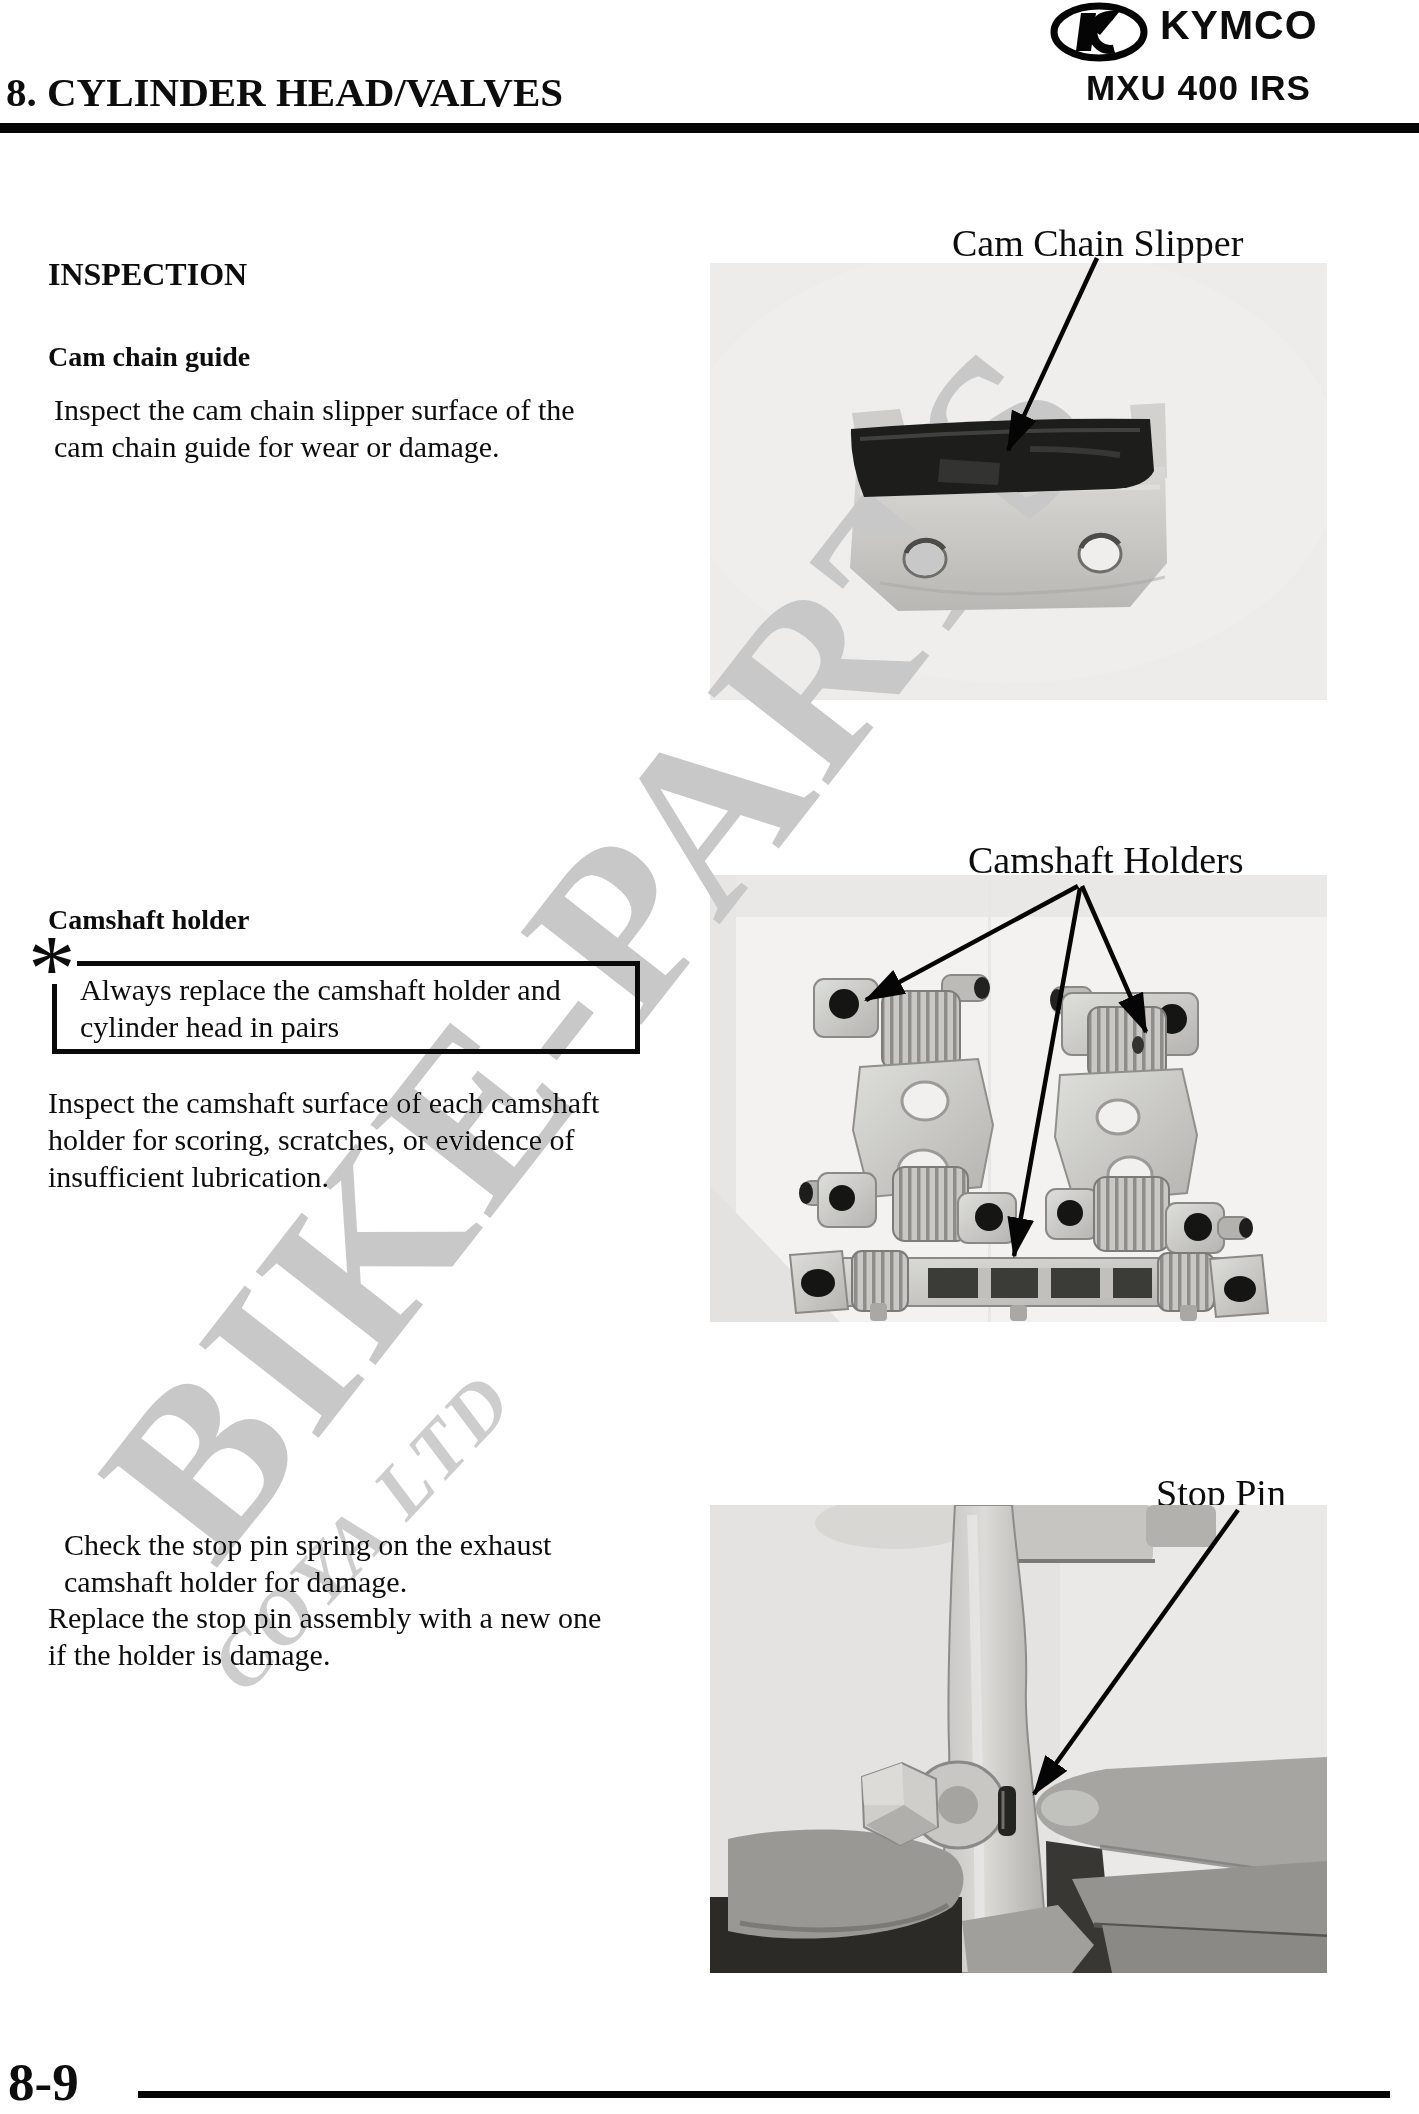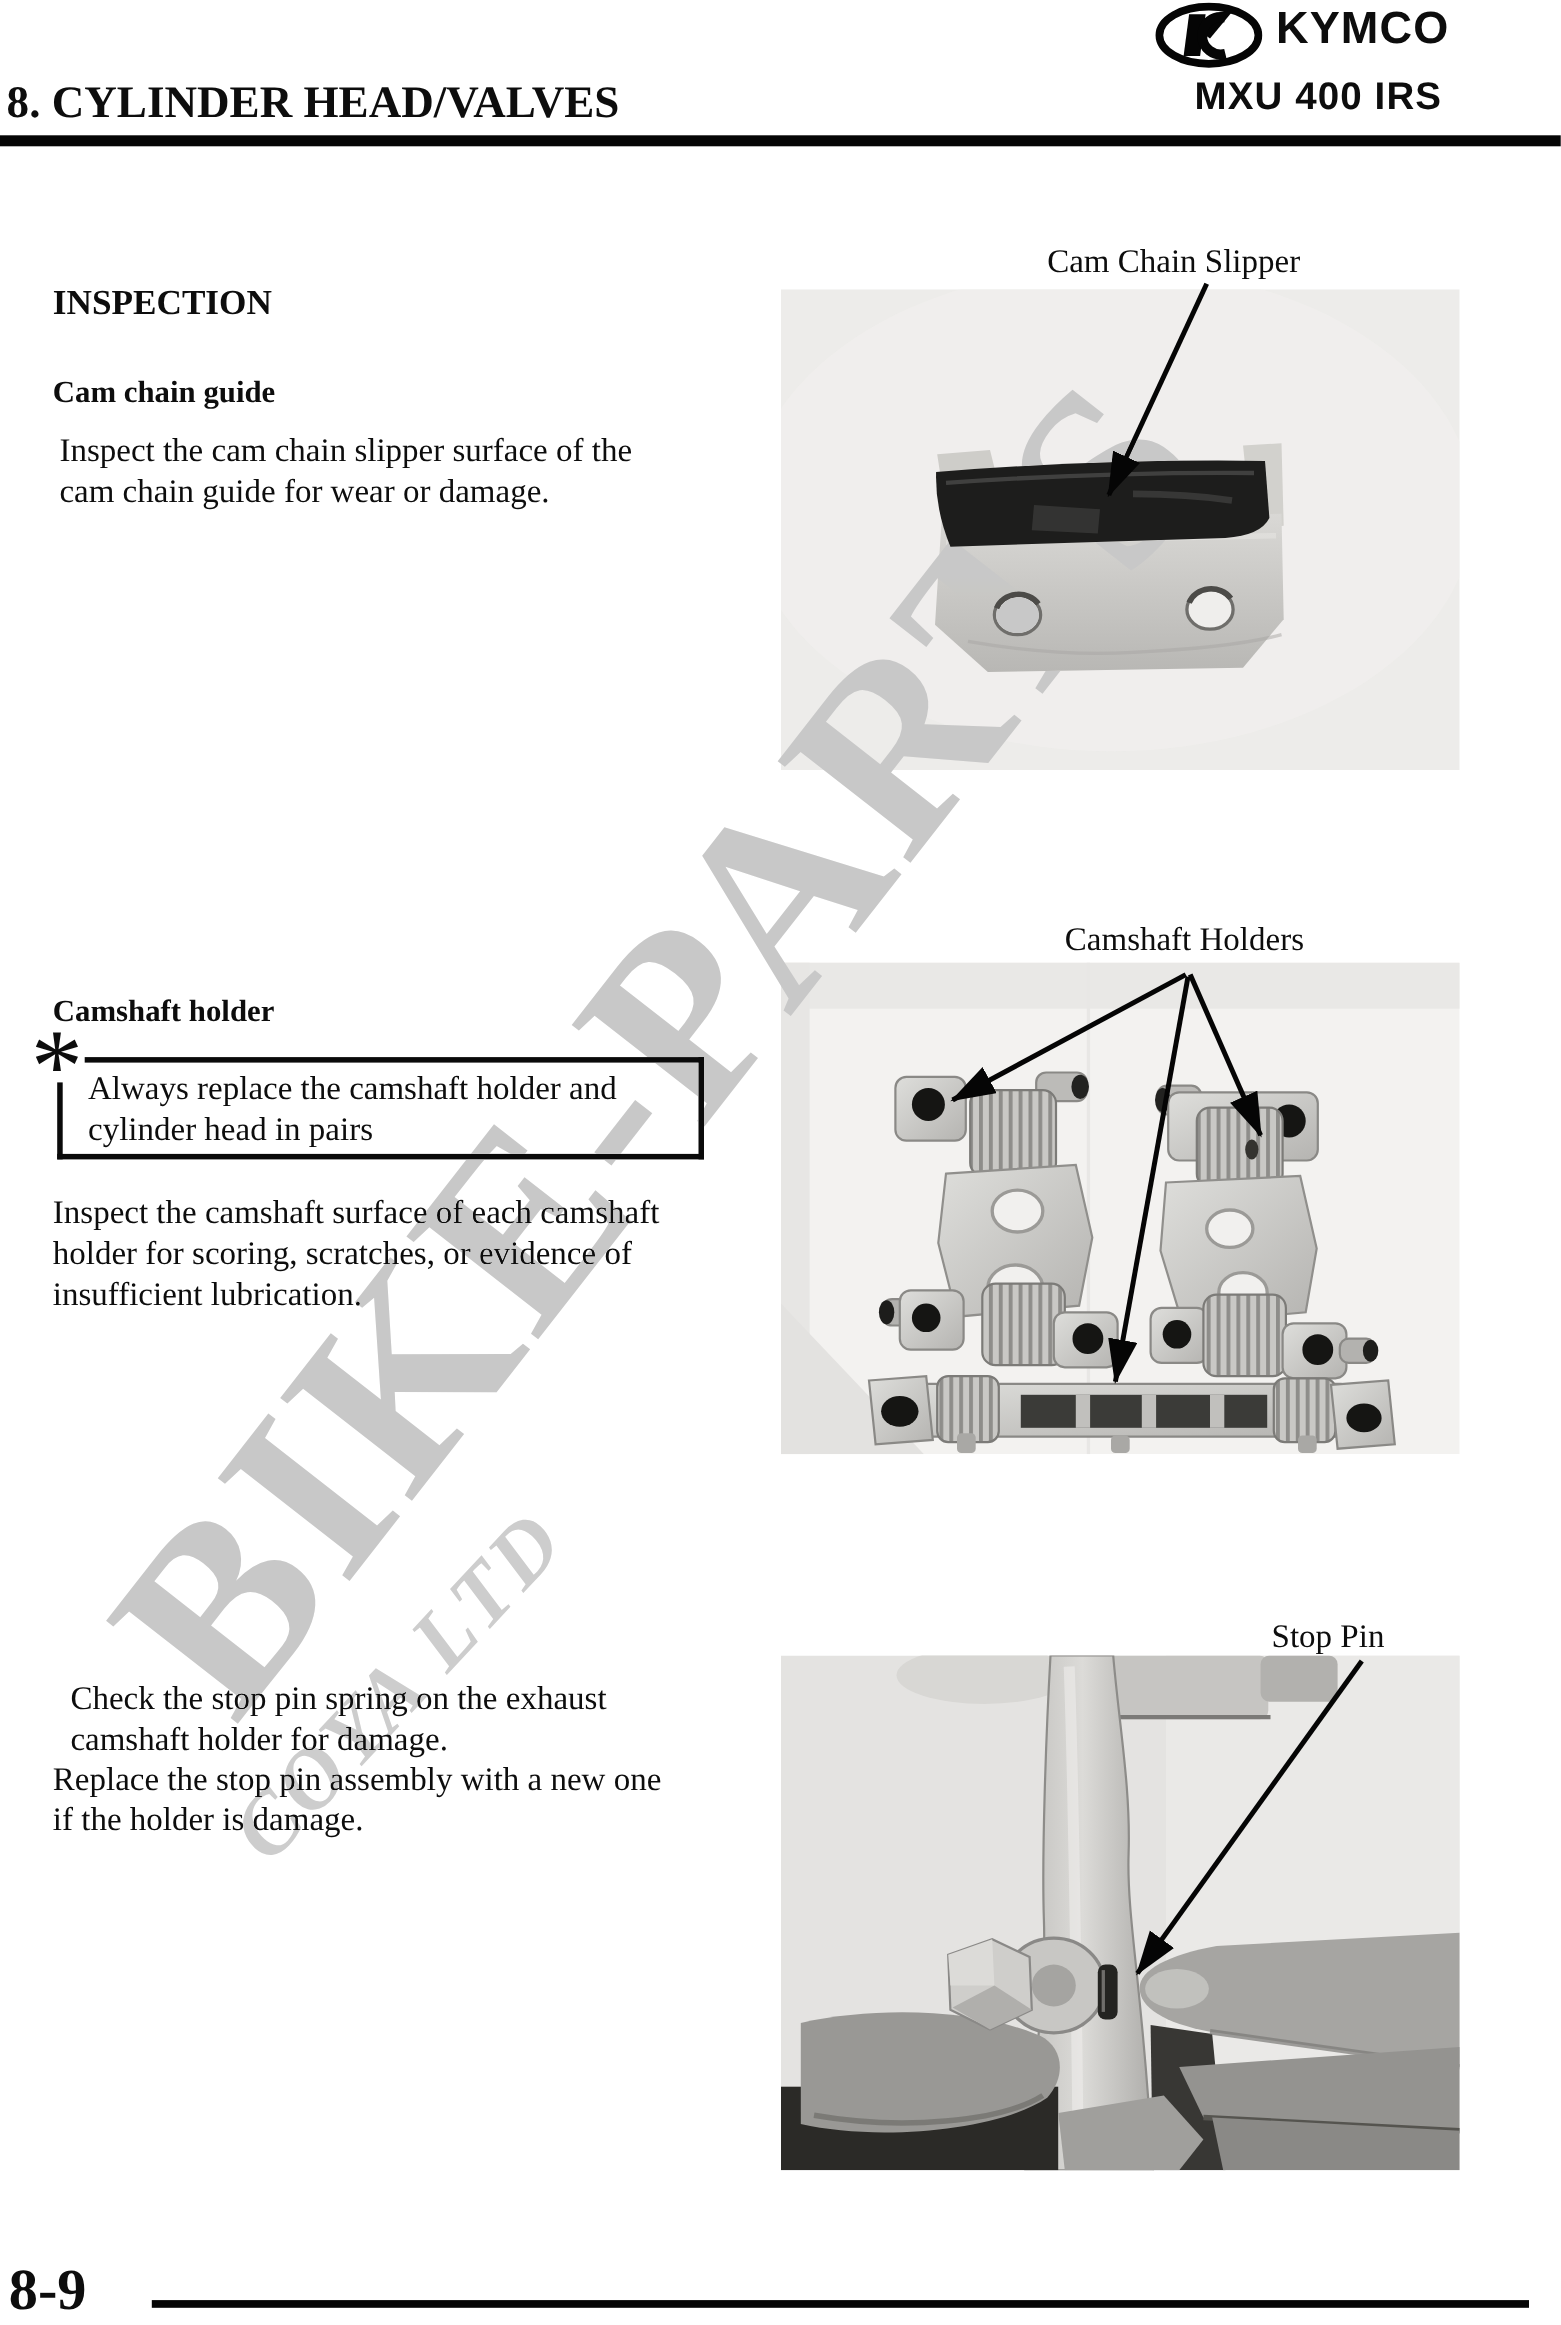--- a/index.html
+++ b/index.html
@@ -7,21 +7,21 @@
     position:relative;width:1419px;height:2114px;background:#ffffff;overflow:hidden;
     font-family:"Liberation Serif","DejaVu Serif",serif;color:#0d0d0d;
   }
   .abs{position:absolute;}
   .sectitle{font-size:41px;font-weight:bold;letter-spacing:0px;white-space:nowrap;}
   .brandtxt{font-family:"Liberation Sans","DejaVu Sans",sans-serif;font-weight:bold;font-size:41px;letter-spacing:1px;white-space:nowrap;}
   .modeltxt{font-family:"Liberation Sans","DejaVu Sans",sans-serif;font-weight:bold;font-size:35px;letter-spacing:1px;white-space:nowrap;}
   .h1{font-size:32px;font-weight:bold;white-space:nowrap;}
   .h2{font-size:28px;font-weight:bold;white-space:nowrap;}
   .body{font-size:30px;line-height:37px;white-space:pre-line;}
-  .figlabel{font-size:30px;white-space:nowrap;}
+  .figlabel{font-size:38px;white-space:nowrap;}
   .rule{background:#050505;}
   .boxline{position:absolute;background:#0a0a0a;}
   .asterisk{font-size:95px;line-height:1;font-weight:normal;}
   .footnum{font-size:53px;font-weight:bold;}
   .wm{
     mix-blend-mode:darken;pointer-events:none;white-space:nowrap;
     font-family:"Liberation Serif","DejaVu Serif",serif;font-weight:bold;
   }
   .wm1{font-size:232px;letter-spacing:6px;transform:translate(-50%,-50%) rotate(-52deg);}
   .wm2{font-size:78px;letter-spacing:4px;font-style:italic;transform:translate(-50%,-50%) rotate(-47deg);}

